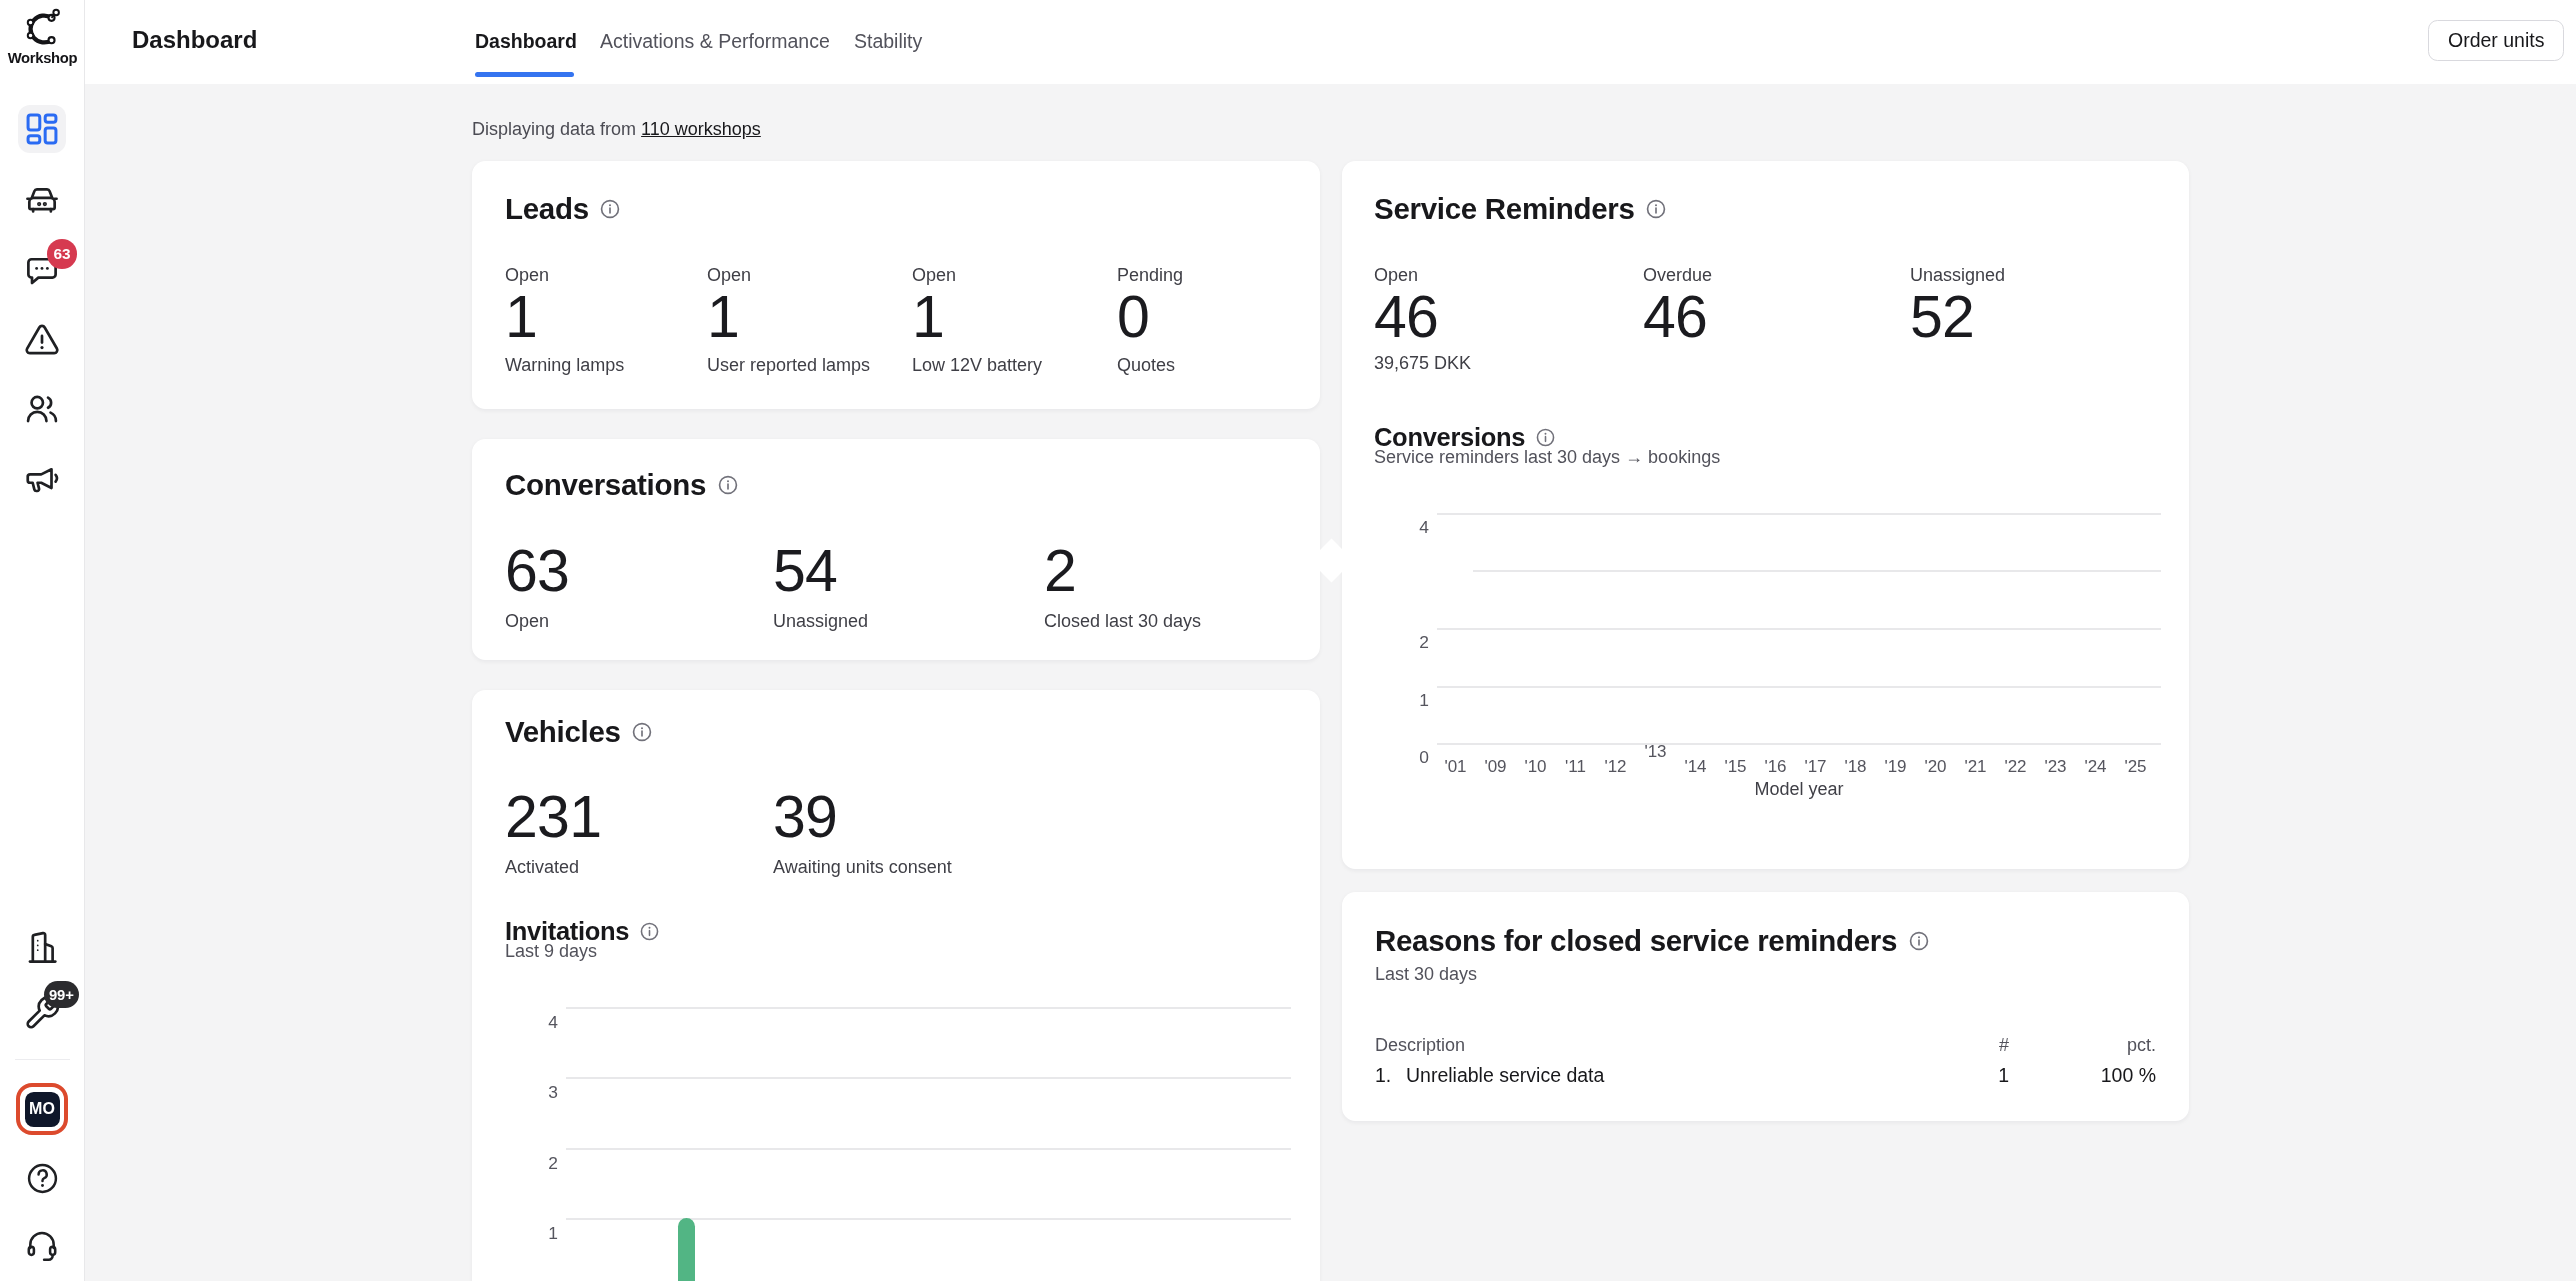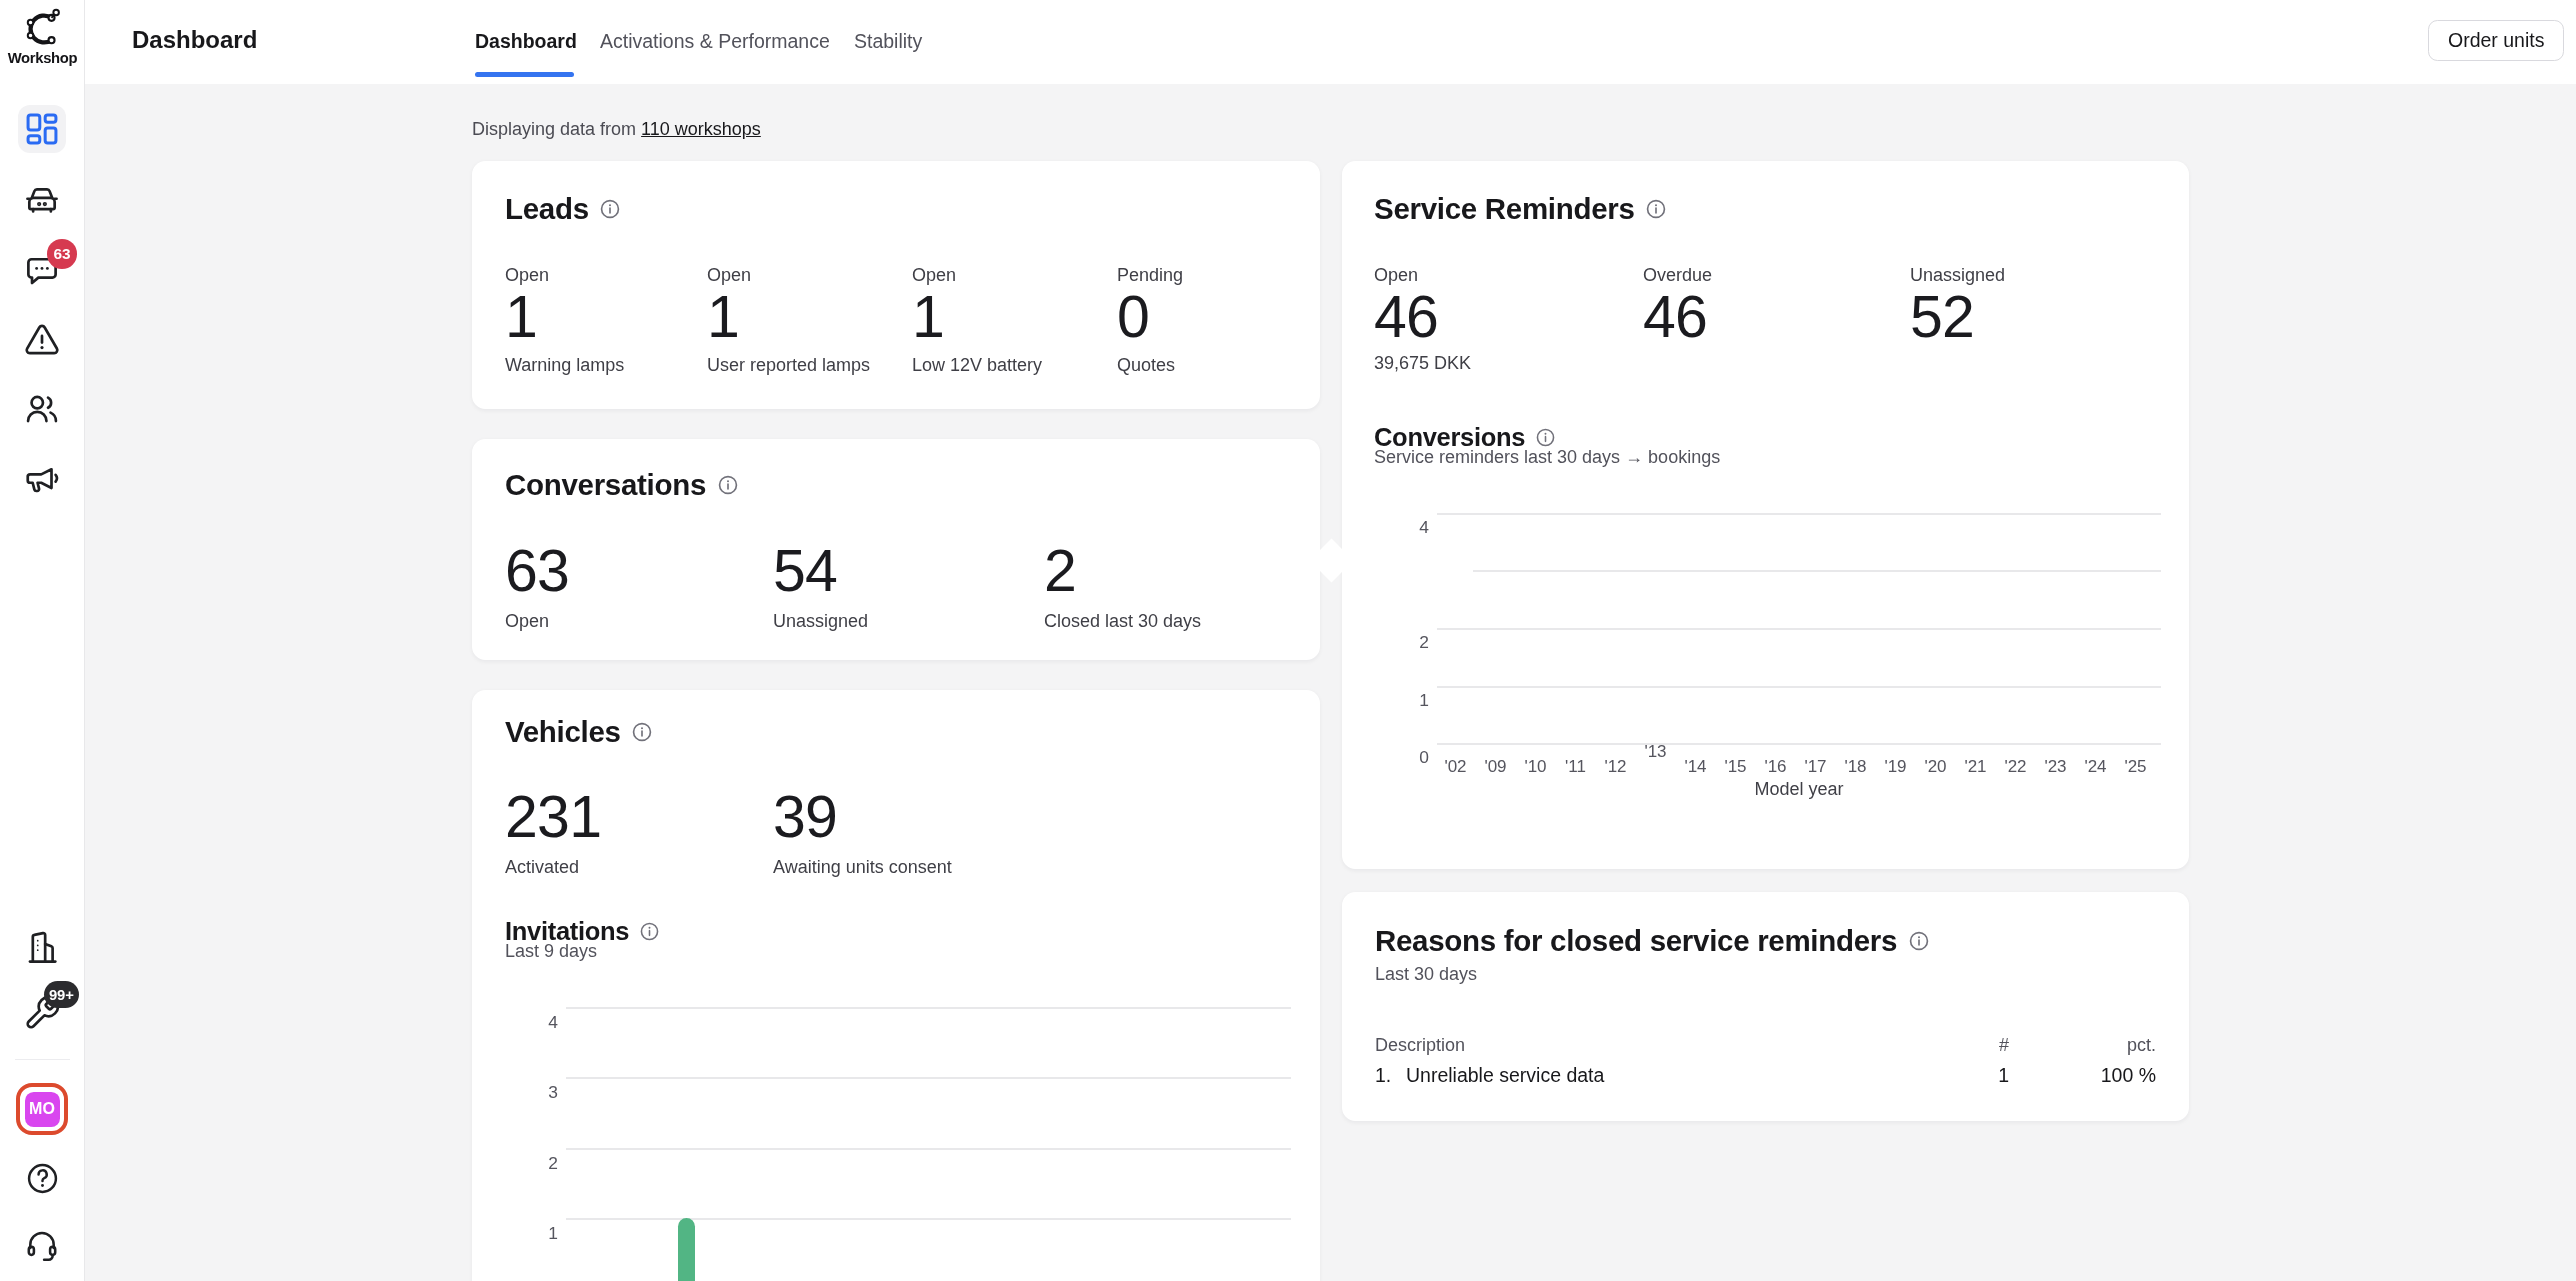--- a/index.html
+++ b/index.html
@@ -18,21 +18,21 @@
     align-items:center; justify-content:center; border-radius:12px; cursor:pointer; }
   .nav-item.active { background:#f2f2f4; }
   .nav-badge { position:absolute; top:-6.7px; right:-10.7px; min-width:29.5px; height:29.5px;
     border-radius:14.8px; background:#D63A50; color:#fff; font-size:15.4px; font-weight:700;
     display:flex; align-items:center; justify-content:center; padding:0 5.4px; }
   .nav-badge.dark { background:#2b2b2e; font-weight:600; font-size:14.8px; height:27px; top:-8px; right:-13.4px; }
   .side-divider { position:absolute; left:14.8px; width:55px; height:1.3px; background:#ececef; top:1059px; }
   .avatar-ring { position:absolute; left:16px; top:1083px; width:52px; height:52px;
     border:4.7px solid #DC4A2D; border-radius:16px; background:#fff; display:flex;
     align-items:center; justify-content:center; cursor:pointer; }
-  .avatar { width:35px; height:35px; border-radius:8.7px; background:#d946ef; color:#fff;
+  .avatar { width:35px; height:35px; border-radius:8.7px; background:#0f172a; color:#fff;
     font-size:16px; font-weight:600; display:flex; align-items:center; justify-content:center; }
 
   
   #header { position:absolute; left:85px; top:0; width:2491px; height:84px; background:#fff; }
   #page-title { position:absolute; left:47px; top:25.5px; font-size:24px; font-weight:700; color:#18181b; }
   .tab { position:absolute; top:29.5px; font-size:19.5px; color:#52525b; cursor:pointer; white-space:nowrap; }
   .tab.active { color:#18181b; font-weight:600; }
   .tab-underline { position:absolute; left:390px; top:72px; width:99px; height:4.7px;
     border-radius:2.7px; background:#3574F0; }
   #order-btn { position:absolute; left:2343px; top:20px; height:41px; padding:0 19px;
@@ -347,21 +347,21 @@
   <div class="chart" id="conv-chart">
       <div class="gl" style="left: 95px; top: 352px; width: 724px;"></div>
       <div class="yt" style="left: 0px; width: 87px; top: 356px;">4</div>
       <div class="gl" style="left: 131px; top: 409px; width: 688px;"></div>
       <div class="gl" style="left: 95px; top: 467px; width: 724px;"></div>
       <div class="yt" style="left: 0px; width: 87px; top: 471px;">2</div>
       <div class="gl" style="left: 95px; top: 525px; width: 724px;"></div>
       <div class="yt" style="left: 0px; width: 87px; top: 529px;">1</div>
       <div class="gl" style="left: 95px; top: 582px; width: 724px;"></div>
       <div class="yt" style="left: 0px; width: 87px; top: 586px;">0</div>
-      <div class="xt" style="left: 90px; width: 47px; top: 596px;">'02</div>
+      <div class="xt" style="left: 90px; width: 47px; top: 596px;">'01</div>
       <div class="xt" style="left: 130px; width: 47px; top: 596px;">'09</div>
       <div class="xt" style="left: 170px; width: 47px; top: 596px;">'10</div>
       <div class="xt" style="left: 210px; width: 47px; top: 596px;">'11</div>
       <div class="xt" style="left: 250px; width: 47px; top: 596px;">'12</div>
       <div class="xt" style="left: 290px; width: 47px; top: 581px;">'13</div>
       <div class="xt" style="left: 330px; width: 47px; top: 596px;">'14</div>
       <div class="xt" style="left: 370px; width: 47px; top: 596px;">'15</div>
       <div class="xt" style="left: 410px; width: 47px; top: 596px;">'16</div>
       <div class="xt" style="left: 450px; width: 47px; top: 596px;">'17</div>
       <div class="xt" style="left: 490px; width: 47px; top: 596px;">'18</div>

